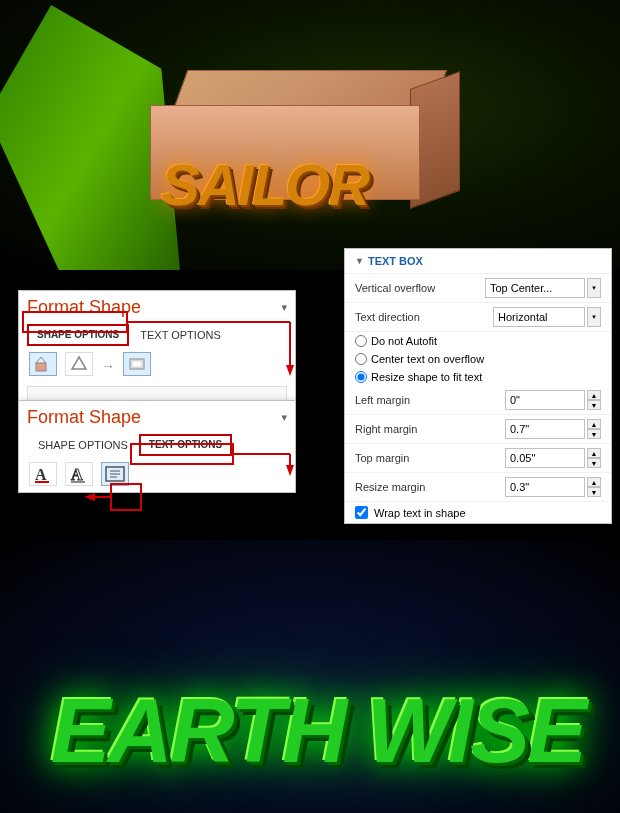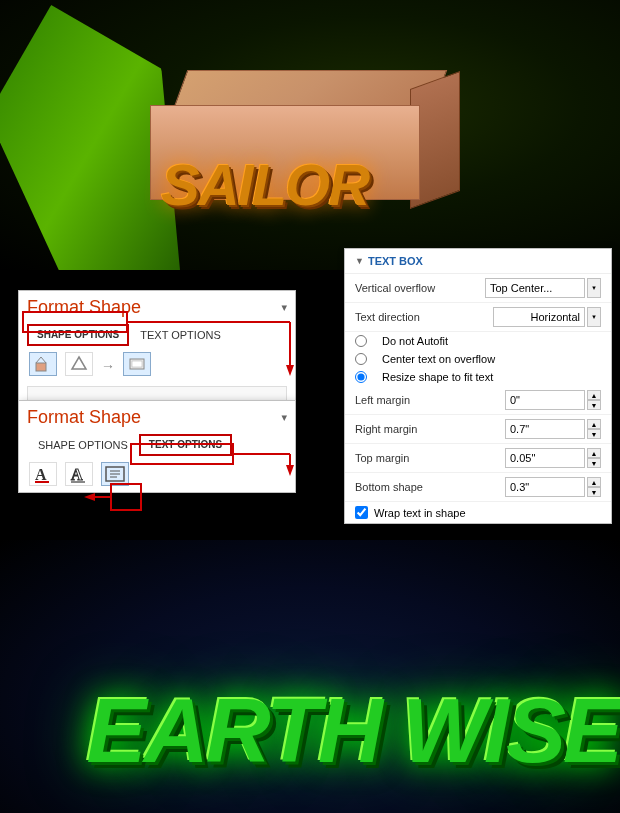--- a/index.html
+++ b/index.html
@@ -297,42 +297,42 @@
       display: flex;
       align-items: center;
       justify-content: center;
     }
 
     .radio-row {
       display: flex;
       align-items: center;
       padding: 3px 10px;
       font-size: 11px;
-      gap: 15px;
+      gap: 4px;
     }
 
     .radio-input {
       width: 12px;
       height: 12px;
     }
 
     .checkbox-row {
       display: flex;
       align-items: center;
       padding: 4px 10px;
       font-size: 11px;
       gap: 6px;
     }
 
     
     .earthwise-container {
       position: absolute;
       bottom: 30px;
       left: 15px; right: 0;
-      text-align: right;
+      text-align: center;
     }
 
     .earthwise-text {
       font-family: 'Impact', Arial Black, sans-serif;
       font-size: 90px;
       font-weight: 900;
       color: #22cc22;
       text-shadow:
         3px 3px 0 #006600,
         6px 6px 0 #004400,
@@ -472,21 +472,21 @@
       <input class="value-input" type="text" value="Top Center..." readonly="" style="width: 100px;">
       <div class="spin-btn">
         <div class="spin-down">▾</div>
       </div>
     </div>
   </div>
 
   <div class="textbox-row">
     <span class="textbox-label">Text direction</span>
     <div class="textbox-value">
-      <input class="value-input" type="text" value="Horizontal" readonly="" style="width: 92px; text-align: right;">
+      <input class="value-input" type="text" value="Horizontal" readonly="" style="width: 92px;">
       <div class="spin-btn">
         <div class="spin-down">▾</div>
       </div>
     </div>
   </div>
 
   <div class="radio-row">
     <input type="radio" name="autofit" class="radio-input" style="">
     <span>Do not Autofit</span>
   </div>
@@ -528,21 +528,21 @@
     <div class="textbox-value">
       <input class="value-input" type="text" value="0.05&quot;" style="width: 80px;">
       <div class="spin-btn">
         <div class="spin-up">▲</div>
         <div class="spin-down">▼</div>
       </div>
     </div>
   </div>
 
   <div class="textbox-row">
-    <span class="textbox-label">Bottom shape</span>
+    <span class="textbox-label">Resize margin</span>
     <div class="textbox-value">
       <input class="value-input" type="text" value="0.3&quot;" style="width: 80px;">
       <div class="spin-btn">
         <div class="spin-up">▲</div>
         <div class="spin-down">▼</div>
       </div>
     </div>
   </div>
 
   <div class="checkbox-row">

